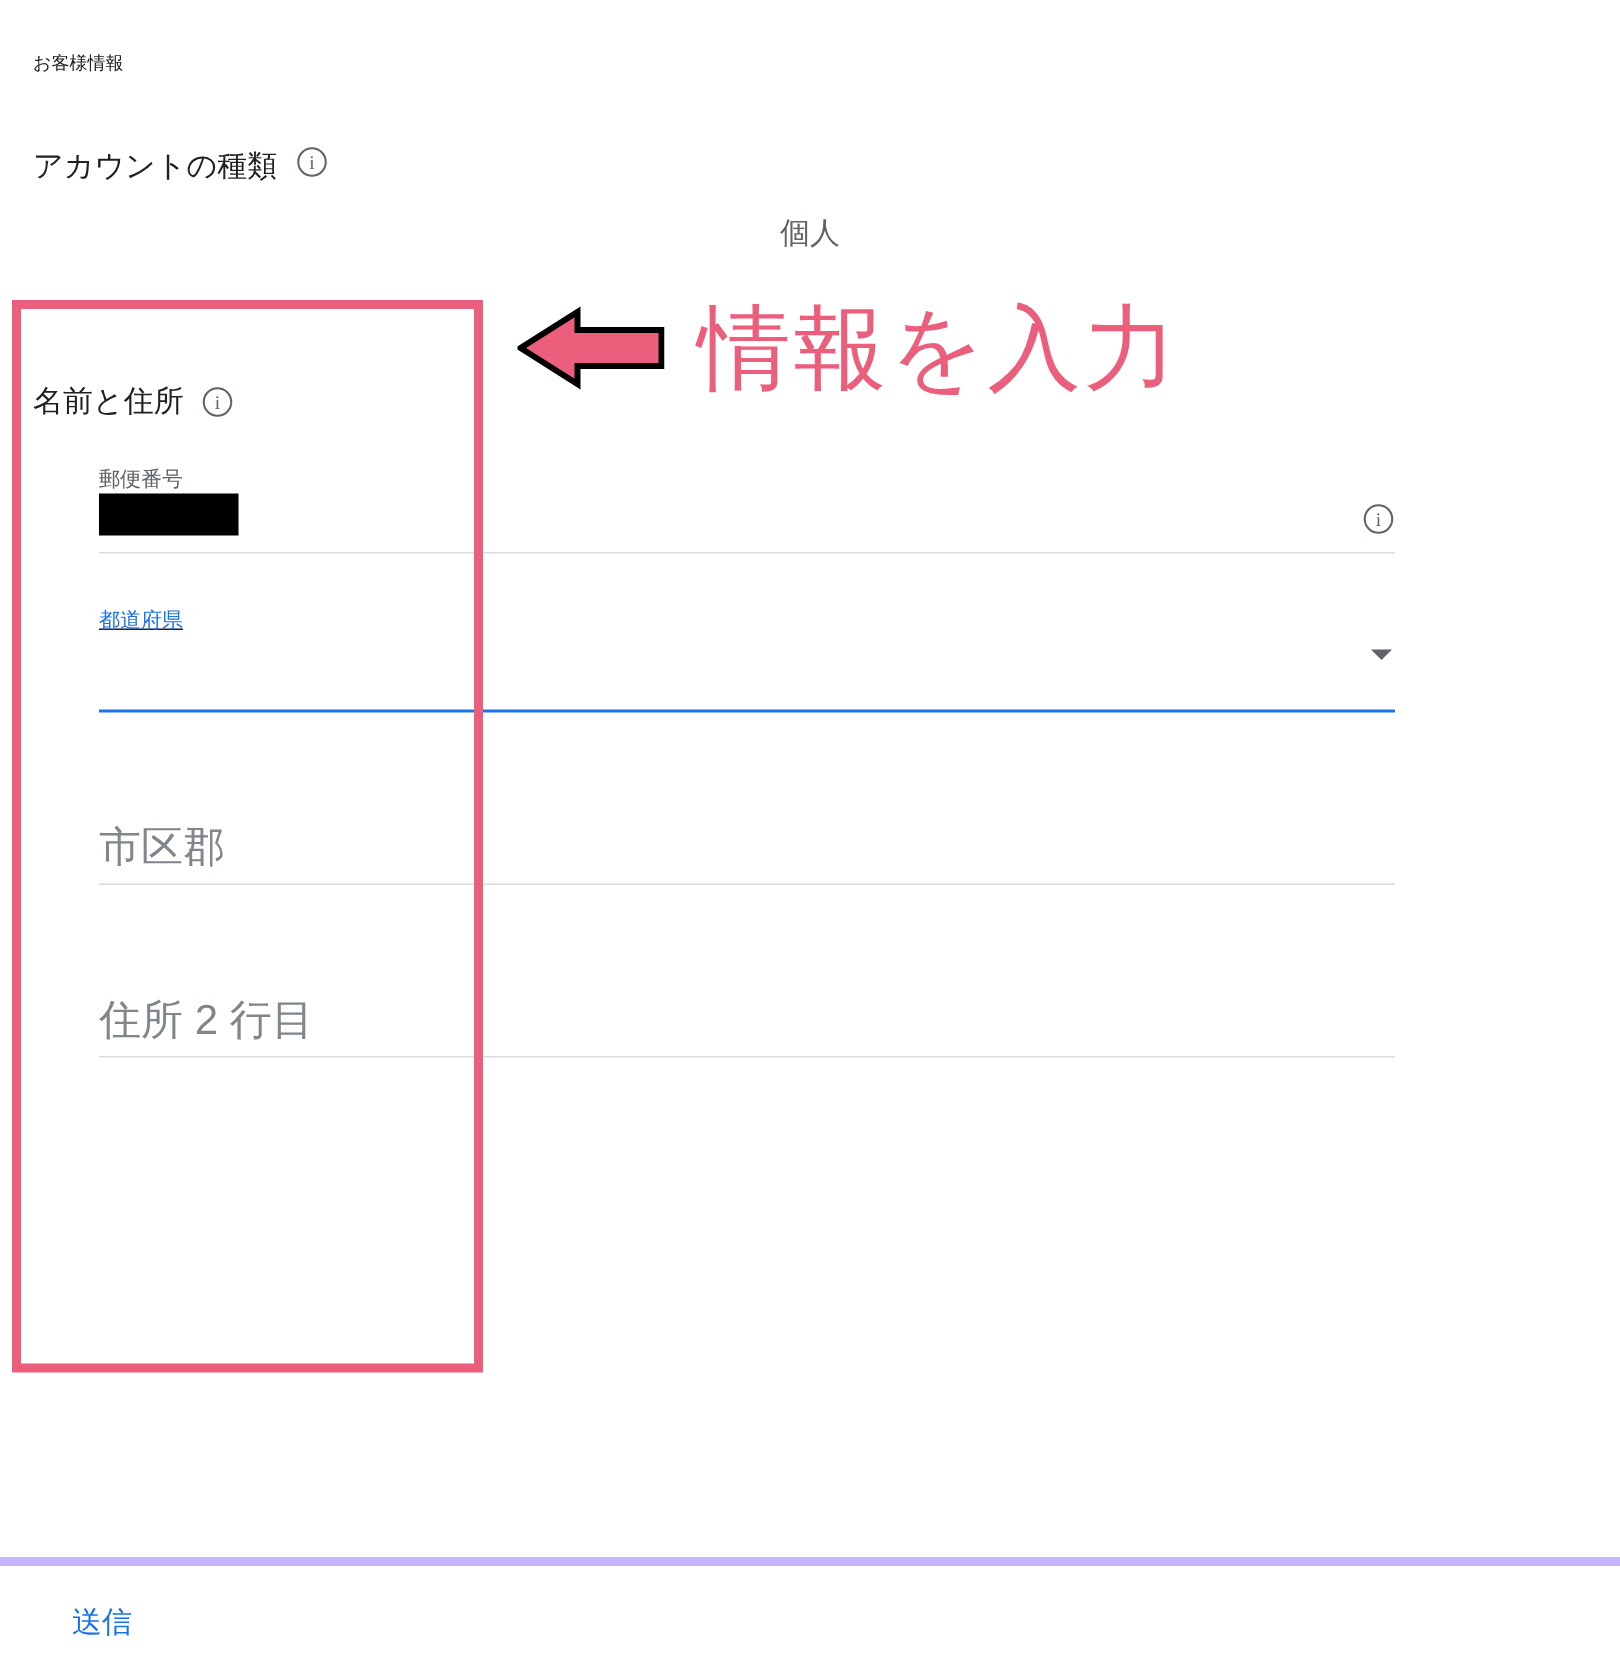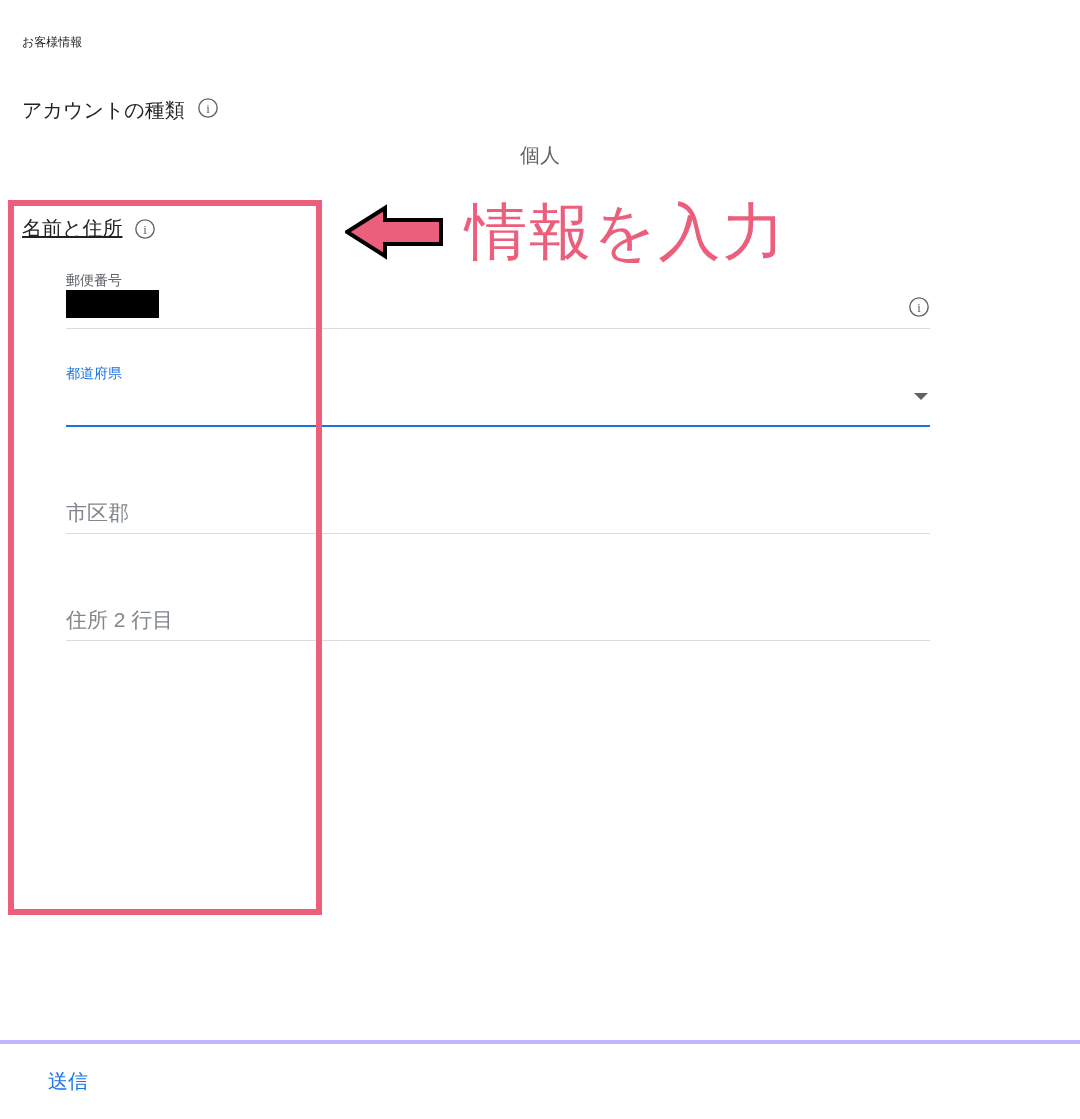--- a/index.html
+++ b/index.html
@@ -76,22 +76,21 @@
     }
     .arrow-svg {
       display: block;
     }
 
     .name-address-header {
       display: flex;
       align-items: center;
       font-size: 20px;
       margin-bottom: 30px;
-      margin-top: 46px;
-      text-decoration: underline;
+      margin-top: 85px;
     }
 
     .form-row {
       position: relative;
       margin-bottom: 4px;
       padding-left: 44px;
     }
     .field-wrap {
       width: 908px;
     }
@@ -100,35 +99,36 @@
       color: #5f6368;
     }
     .blue-label {
       font-size: 14px;
       color: #1a73e8;
     }
     .field-input {
       width: 100%;
       border: none;
       border-bottom: 1px solid #dadce0;
-      font-size: 21px;
+      font-size: 28px;
       color: #202124;
       padding: 10px 0 8px 0;
       outline: none;
       background: transparent;
     }
     .field-input::placeholder {
       color: #80868b;
       opacity: 1;
     }
     .field-input.focused {
       border-bottom: 2px solid #1a73e8;
     }
     .select-field {
       position: relative;
+      text-decoration: underline;
     }
     .select-caret {
       position: absolute;
       right: 2px;
       top: 28px;
       width: 0;
       height: 0;
       border-left: 7px solid transparent;
       border-right: 7px solid transparent;
       border-top: 7px solid #5f6368;
@@ -150,21 +150,21 @@
     .prefecture-group { margin-bottom: 64px; }
     .city-group { margin-bottom: 64px; }
     .addr1-group { margin-bottom: 64px; }
     .addr2-group { margin-bottom: 34px; }
 
     .footer {
       position: absolute;
       left: 0;
       right: 0;
       bottom: 0;
-      border-top: 4px solid #c4b5fd;
+      border-top: 6px solid #c4b5fd;
       padding: 24px 0 24px 48px;
     }
     .submit-btn {
       color: #1a73e8;
       font-size: 20px;
       background: none;
       border: none;
       cursor: pointer;
       padding: 0;
     }

